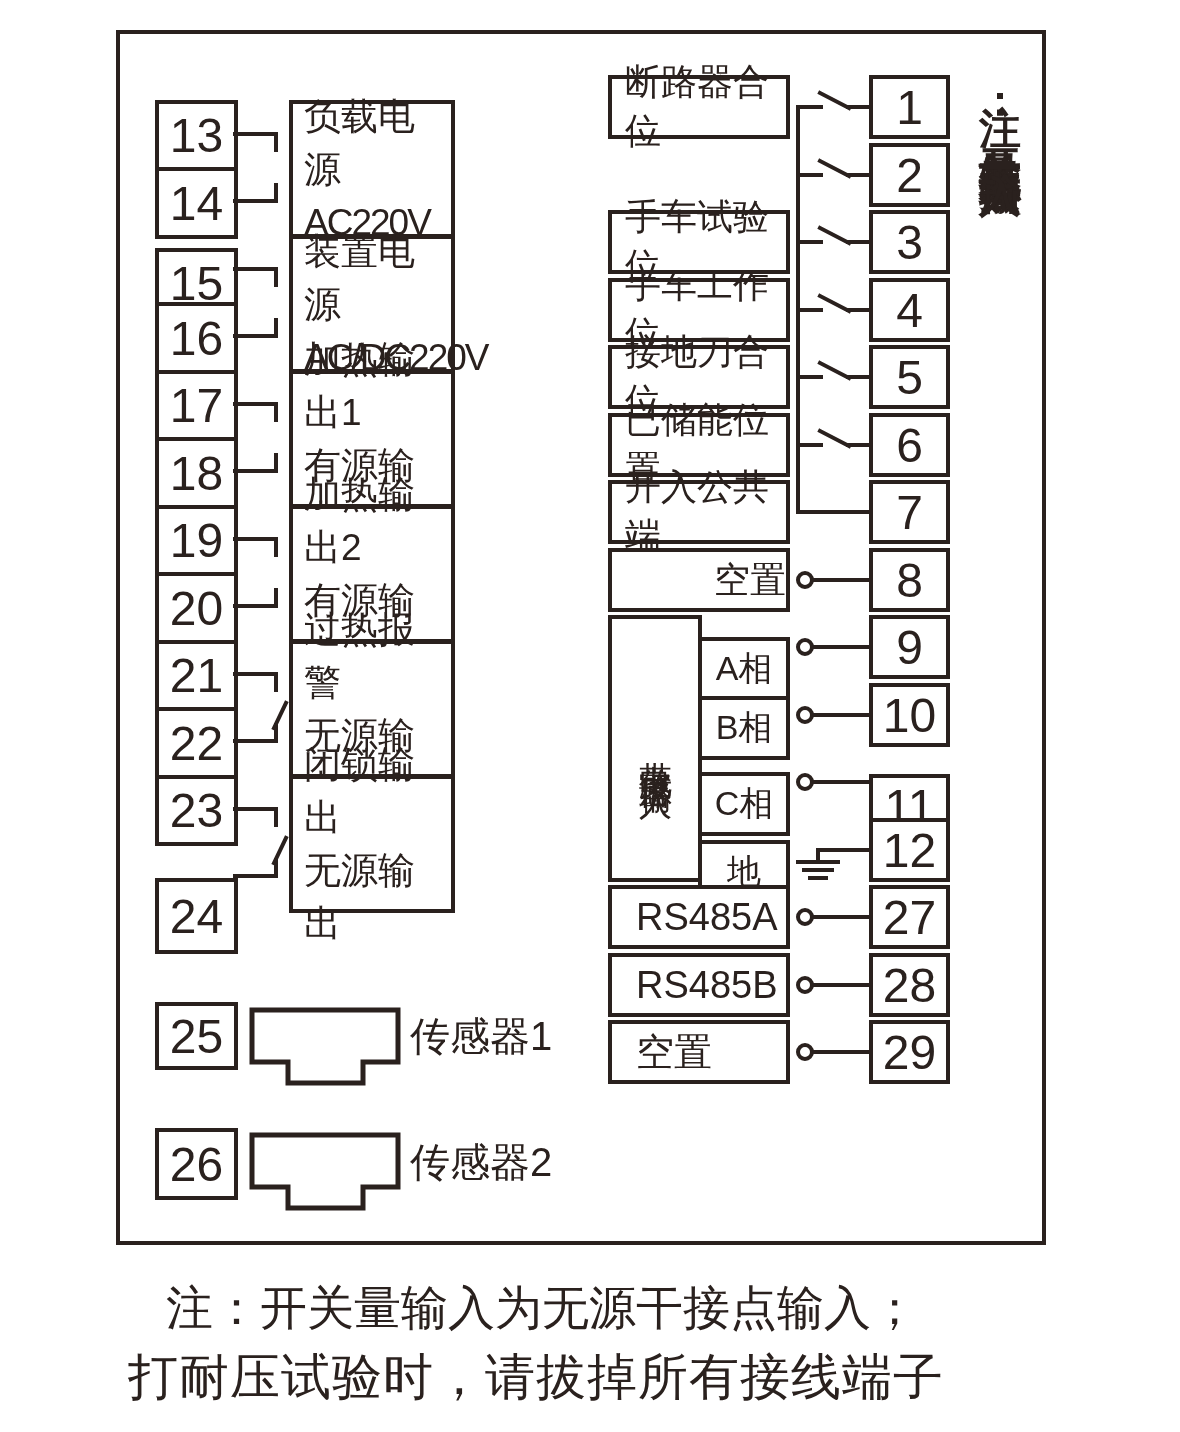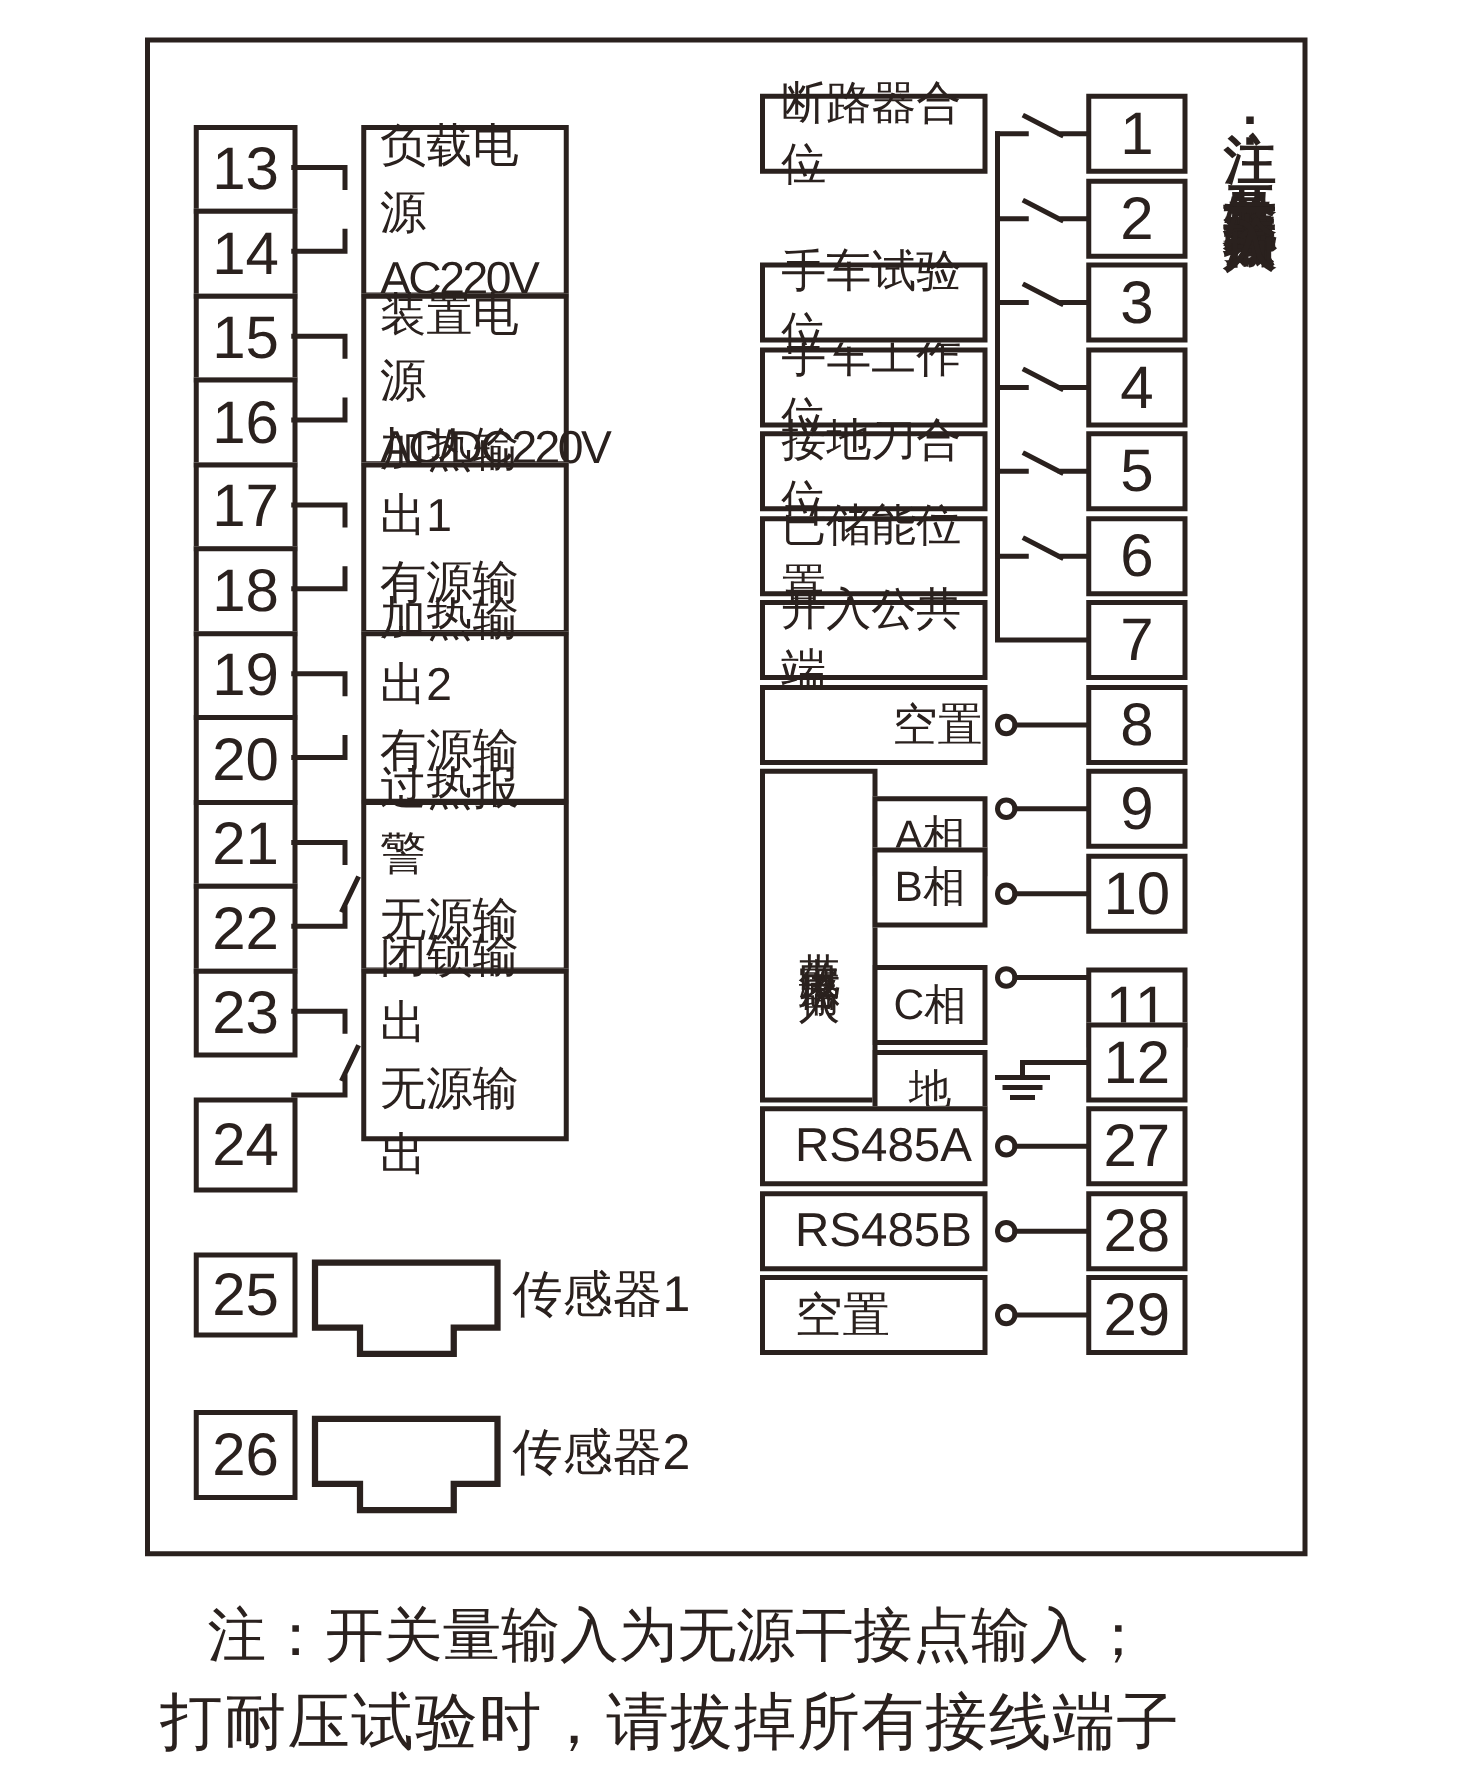--- a/index.html
+++ b/index.html
@@ -39,21 +39,21 @@
 <div class="canvas">
 
   <div class="frame"></div>
 
   <div class="box t-box lterm" style="top:100px;height:71px">
       <span>13</span>
     </div>
   <div class="box t-box lterm" style="top:167px;height:72px">
       <span>14</span>
     </div>
-  <div class="box t-box lterm" style="top:235px;height:71px">
+  <div class="box t-box lterm" style="top:248px;height:71px">
       <span>15</span>
     </div>
   <div class="box t-box lterm" style="top:302px;height:72px">
       <span>16</span>
     </div>
   <div class="box t-box lterm" style="top:370px;height:71px">
       <span>17</span>
     </div>
   <div class="box t-box lterm" style="top:437px;height:72px">
       <span>18</span>
@@ -132,21 +132,21 @@
   <div class="box rlabel" style="top:548px">
       <span>空置</span>
     </div>
 
   <div class="box vblock">
     <span>带电传感器输入</span>
   </div>
   <div class="box phase" style="top:615px">
       <span>A相</span>
     </div>
-  <div class="box phase" style="top:656px">
+  <div class="box phase" style="top:674px">
       <span>B相</span>
     </div>
   <div class="box phase" style="top:750px">
       <span>C相</span>
     </div>
   <div class="box phase" style="top:818px">
       <span>地</span>
     </div>
 
   <div class="box comm" style="top:885px">

